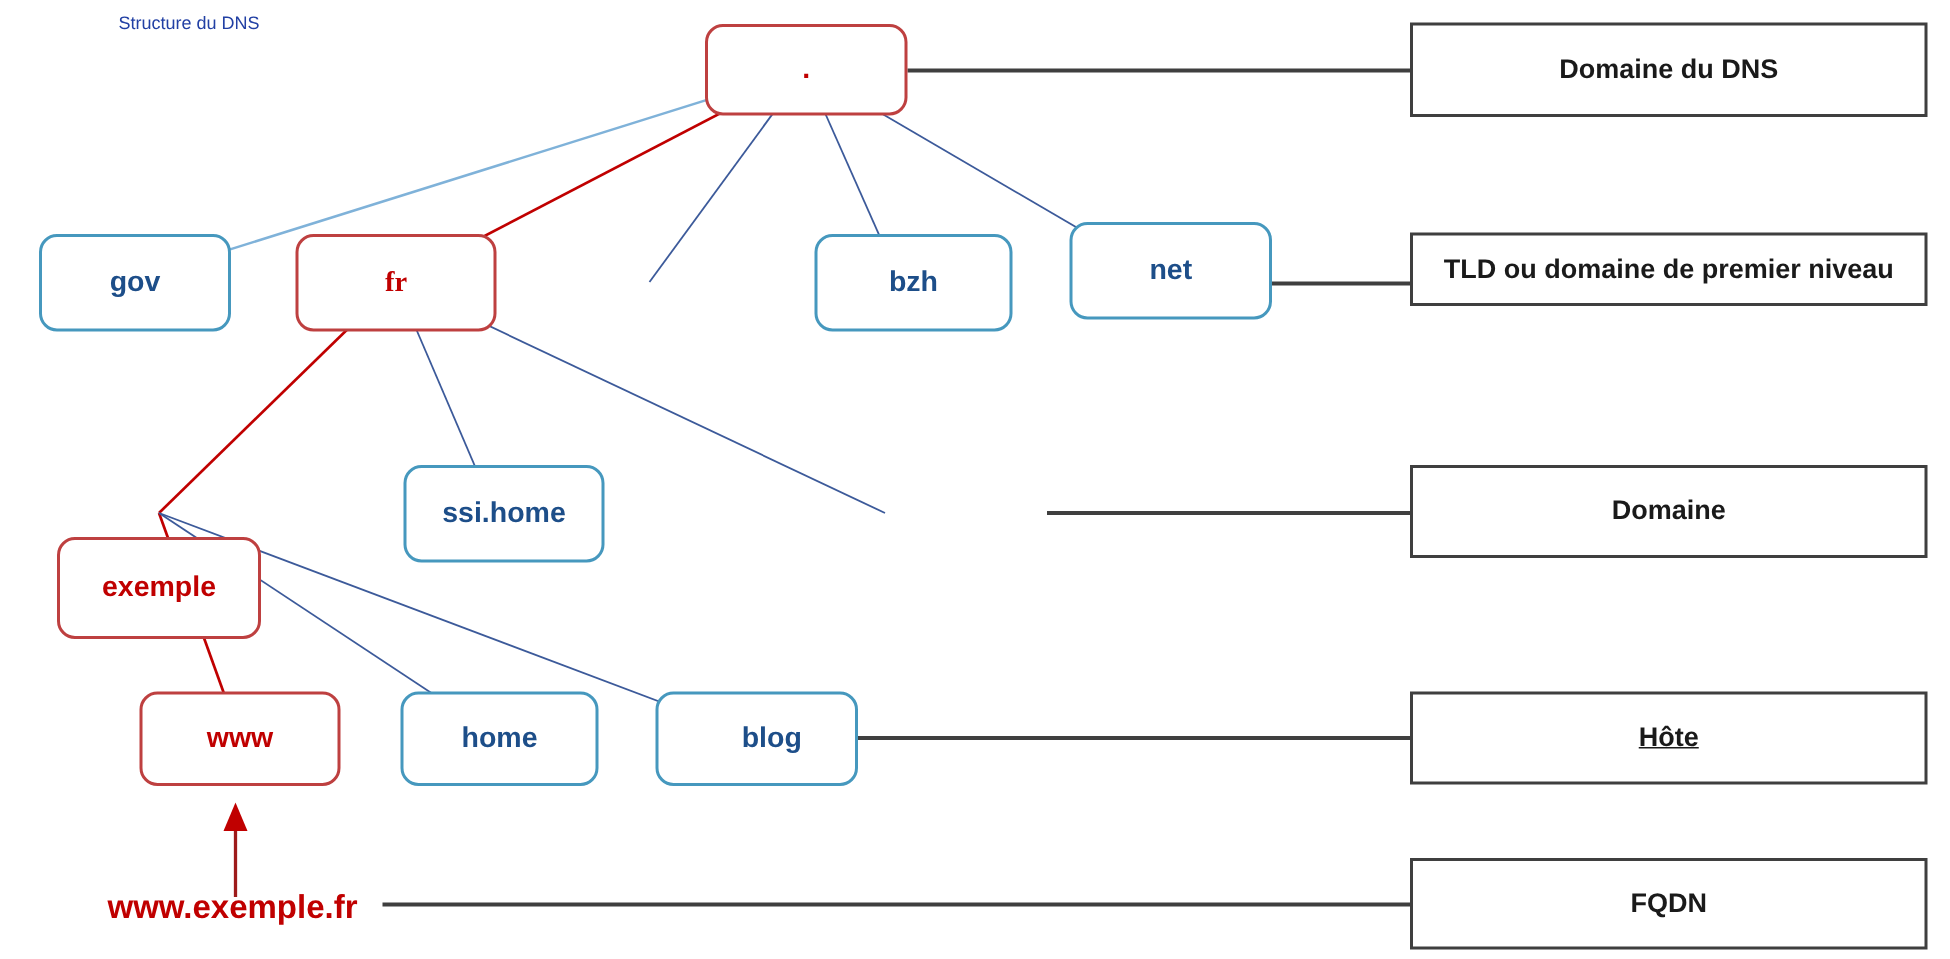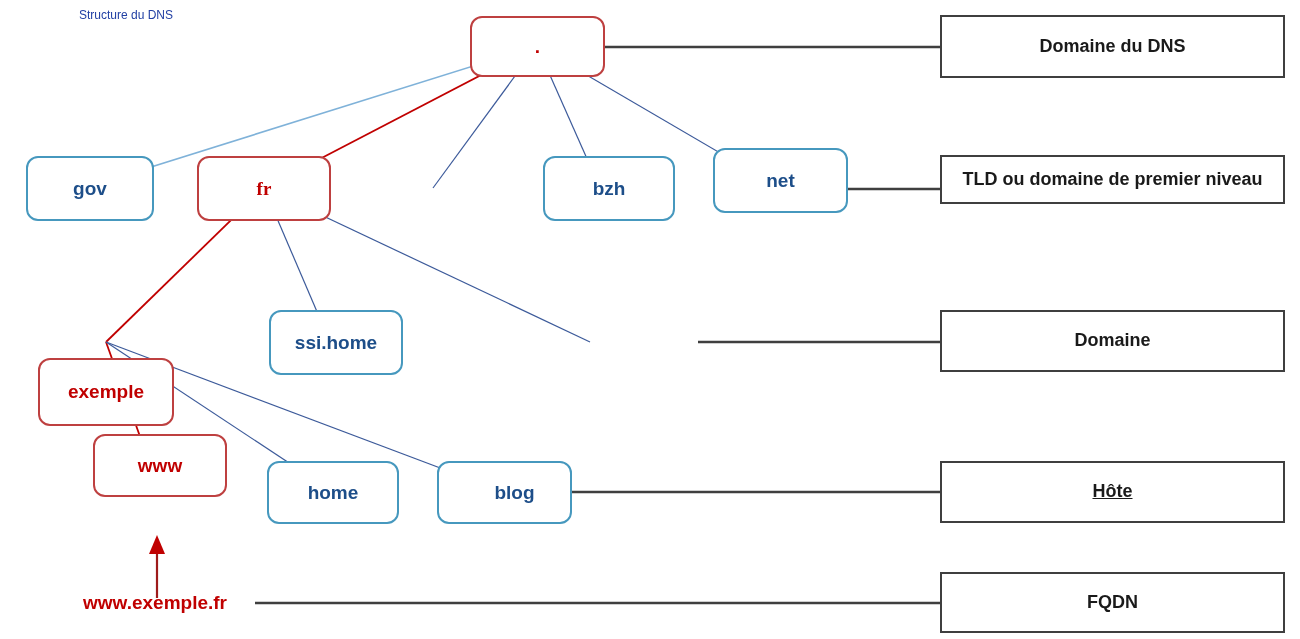--- a/index.html
+++ b/index.html
@@ -54,33 +54,33 @@
   
   #node-root       {left:470px;top:16px;width:135px;height:61px;}
   #node-gov        {left:26px; top:156px;width:128px;height:65px;}
   #node-fr         {left:197px;top:156px;width:134px;height:65px;font-family:Liberation Serif, serif;}
   #node-com        {left:368px;top:156px;width:130px;height:65px;}
   #node-bzh        {left:543px;top:156px;width:132px;height:65px;}
   #node-net        {left:713px;top:148px;width:135px;height:65px;}
   #node-exemple    {left:38px; top:310px;width:136px;height:68px;margin-top:48px;}
   #node-ssigouv    {left:269px;top:310px;width:134px;height:65px;}
   #node-gouvernement{left:508px;top:310px;width:190px;height:65px;}
-  #node-www        {left:93px; top:434px;width:134px;height:63px;}
+  #node-www        {left:93px; top:461px;width:134px;height:63px;}
   #node-home       {left:267px;top:461px;width:132px;height:63px;}
   #node-blog       {left:437px;top:461px;width:135px;height:63px;padding-left:20px;}
   
   #label-racine {top:15px; height:63px;}
   #label-tld    {top:155px;height:49px;}
   #label-domaine{top:310px;height:62px;}
   #label-hote   {top:461px;height:62px;text-decoration:underline;}
   #label-fqdn   {top:572px;height:61px;}
   .fqdn-text{
     position:absolute;left:55px;top:592px;width:200px;z-index:1;
     text-align:center;
-    font-size:19px;font-weight:bold;color:var(--accent_red);
+    font-size:22px;font-weight:bold;color:var(--accent_red);
   }
 </style>
 </head>
 <body>
 
 <div id="canvas">
 
   <div class="title">Structure du DNS</div>
 
   <svg id="edges" xmlns="http://www.w3.org/2000/svg">

